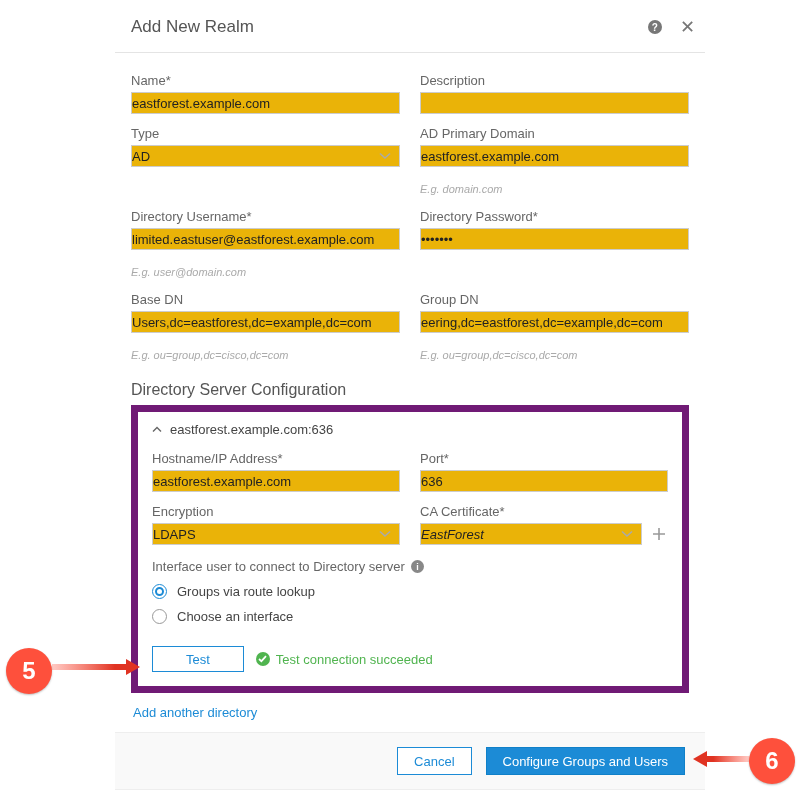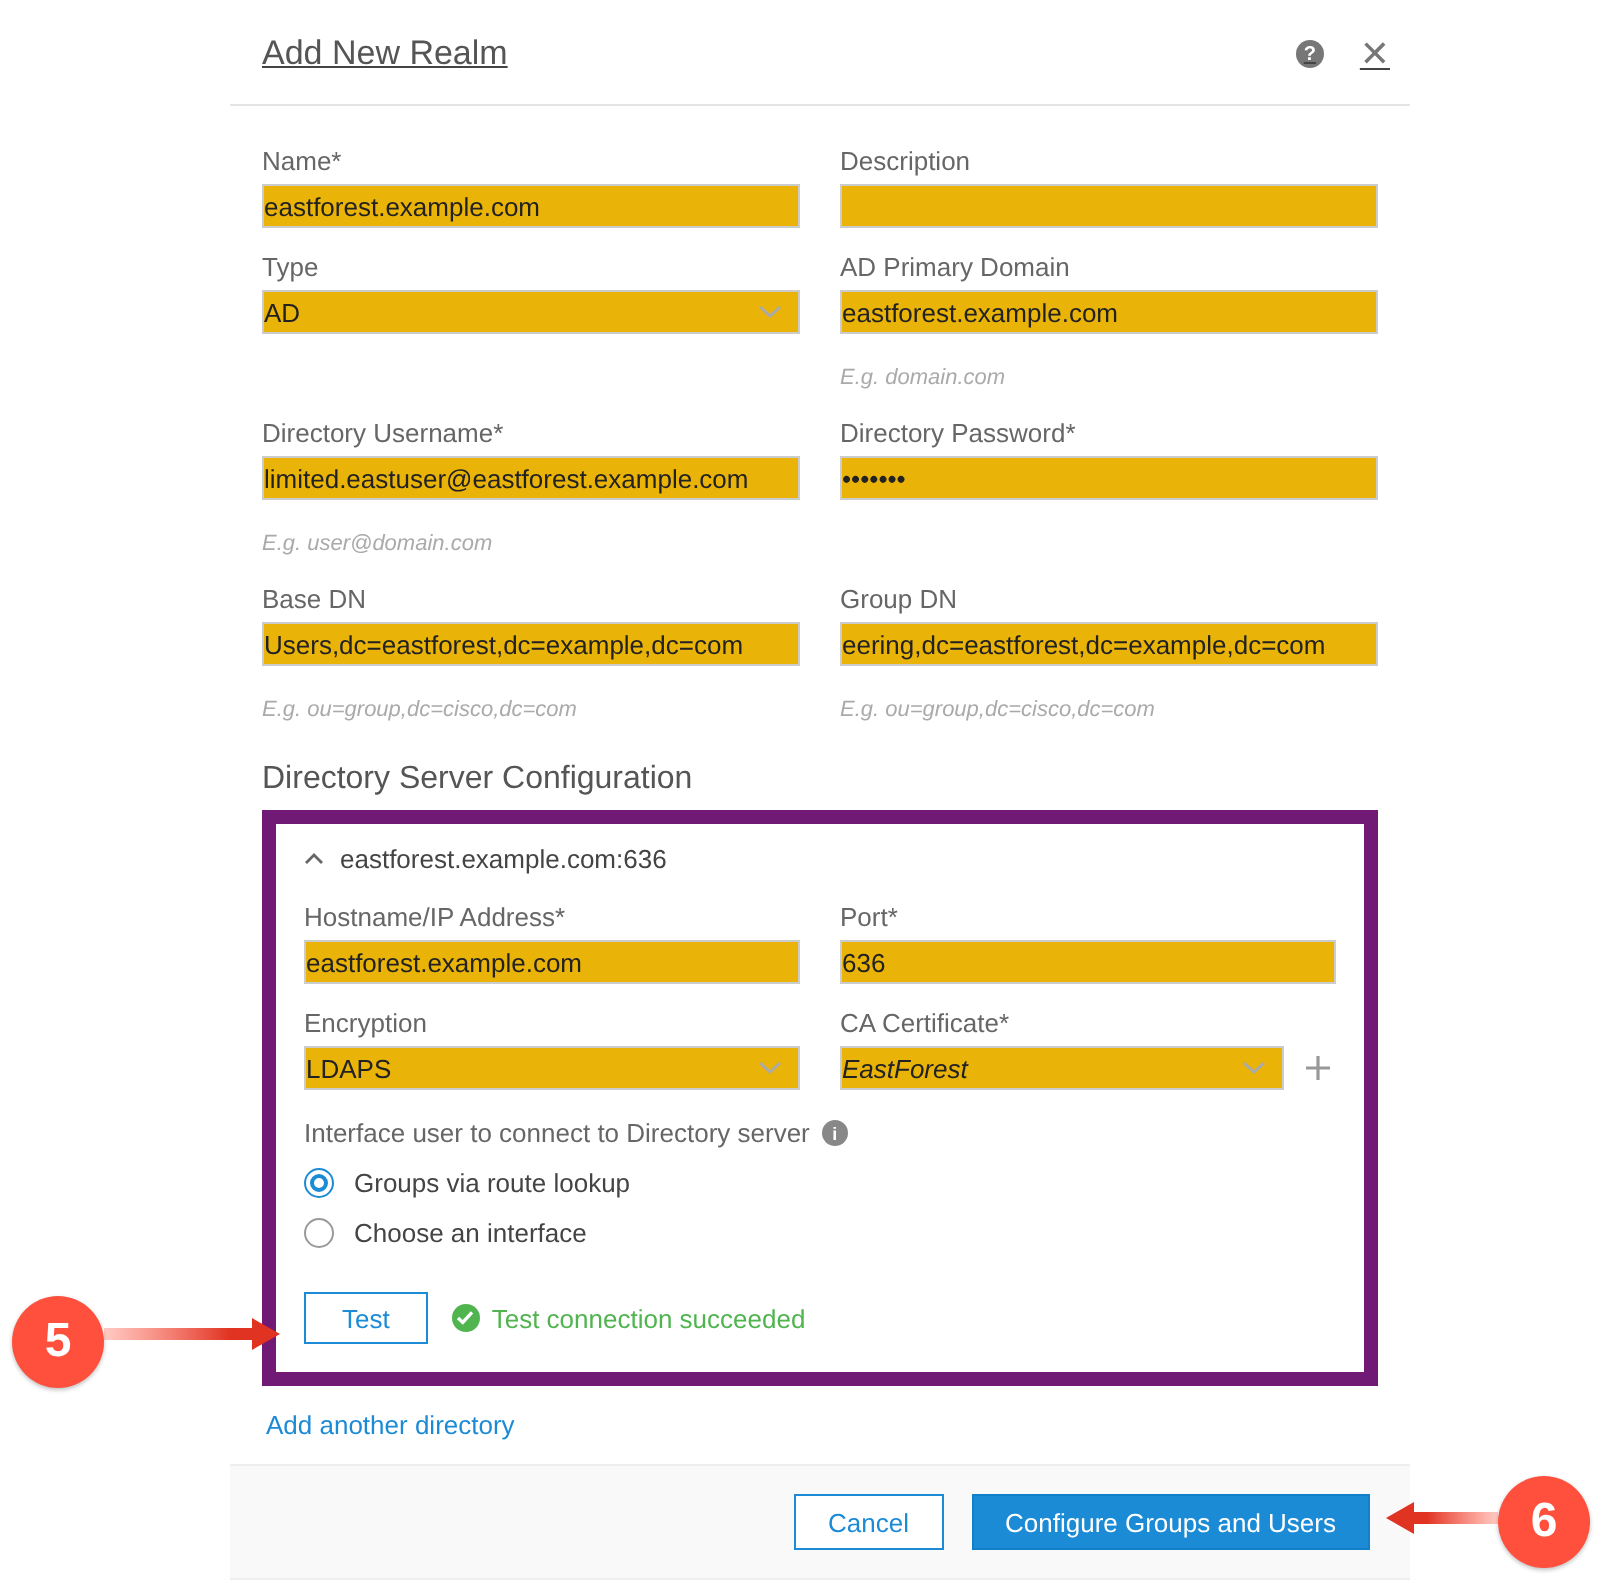--- a/index.html
+++ b/index.html
@@ -20,21 +20,20 @@
     position: absolute;
     left: 115px;
     top: 6px;
     width: 590px;
   }
   .header {
     display: flex;
     align-items: center;
     padding: 10px 6px 14px 16px;
     border-bottom: 1px solid #e4e4e4;
-    text-decoration: underline;
   }
   .header .title {
     font-size: 17px;
     font-weight: 400;
     color: #555;
     flex: 1;
   }
   .header .help-icon {
     width: 14px; height: 14px; border-radius: 50%;
     background: #777; color: #fff; font-size: 10px; font-weight: bold;
@@ -175,21 +174,21 @@
     display: flex;
     align-items: center;
     gap: 12px;
     margin-top: 22px;
   }
   .btn-test {
     border: 1px solid #1c8bd6;
     background: #fff;
     color: #1c8bd6;
     height: 26px;
-    padding: 0 18px;
+    padding: 0 33px;
     font-size: 13px;
     cursor: pointer;
   }
   .succ {
     display: inline-flex;
     align-items: center;
     gap: 6px;
     color: #50b44f;
     font-size: 13px;
   }

